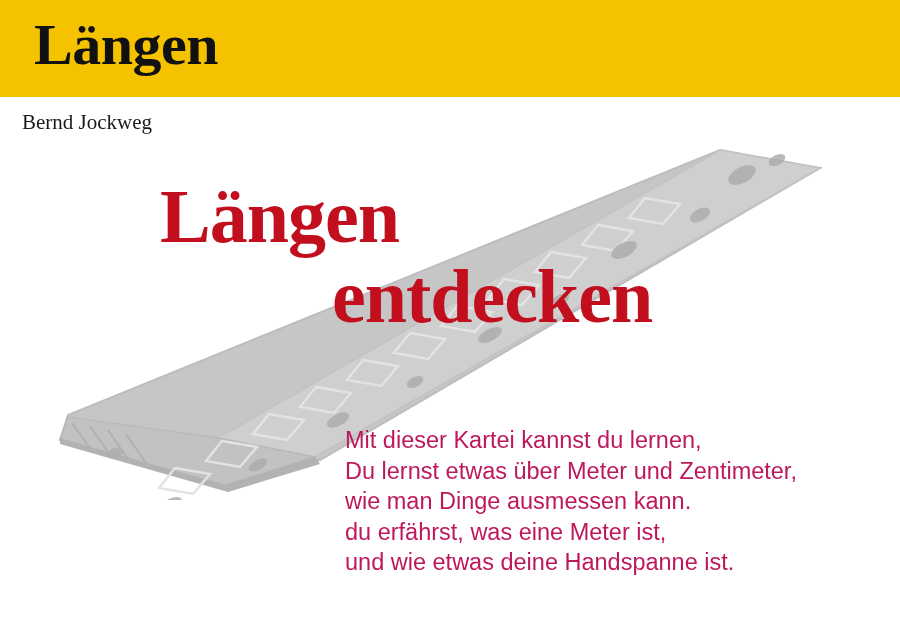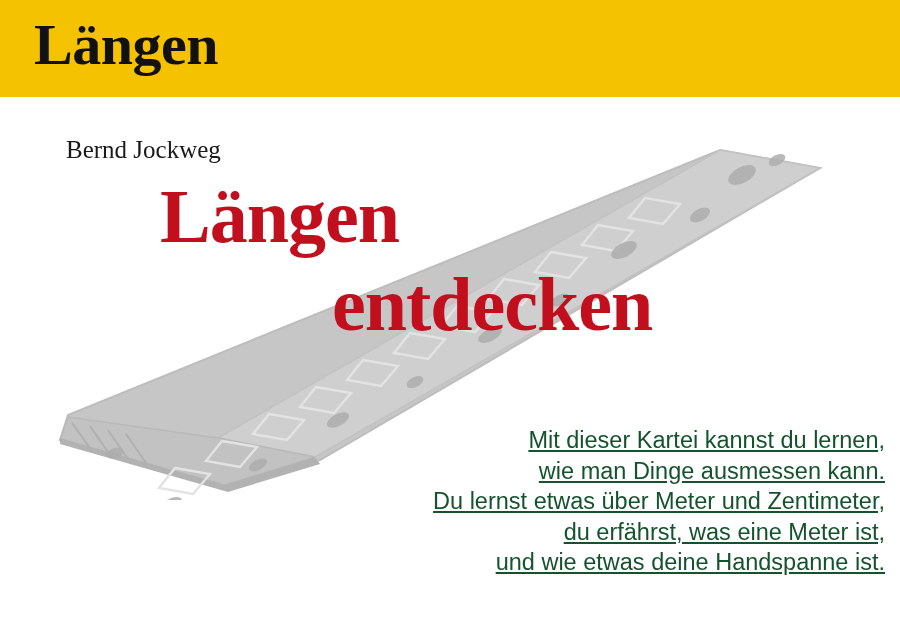--- a/index.html
+++ b/index.html
@@ -15,21 +15,20 @@
     position: relative;
   }
   .page {
     position: absolute;
     left: 0;
     top: 0;
     width: 900px;
     height: 631px;
     background: #ffffff;
     overflow: hidden;
-    text-align: right;
   }
 
   
   .header-band {
     position: absolute;
     left: 0;
     top: 0;
     width: 900px;
     height: 97px;
     background: #f5c200;
@@ -43,25 +42,24 @@
     font-size: 58px;
     line-height: 66px;
     color: #111111;
     letter-spacing: -0.5px;
   }
 
   
   .author {
     position: absolute;
     left: 22px;
-    top: 136px;
+    top: 110px;
     font-family: "Liberation Serif", serif;
-    font-size: 25px;
+    font-size: 21px;
     color: #1a1a1a;
-    margin-left: 44px;
   }
 
   
   .ruler-wrap {
     position: absolute;
     left: 20px;
     top: 120px;
     width: 820px;
     height: 380px;
     pointer-events: none;
@@ -81,34 +79,32 @@
   }
   .red-line1 {
     left: 160px;
     top: 178px;
     font-size: 76px;
   }
   .red-line2 {
     left: 332px;
     top: 258px;
     font-size: 76px;
-    margin-top: 8px;
   }
 
   
   .body-text {
     position: absolute;
     left: 345px;
     top: 425px;
     width: 540px;
     font-family: "Liberation Sans", sans-serif;
     font-size: 23.5px;
     line-height: 30.5px;
-    color: #14532d;
-    text-decoration: underline;
+    color: #be185d;
   }
   .body-text div {
     white-space: nowrap;
   }
 </style>
 </head>
 <body>
 
 <div class="page">
 
@@ -166,19 +162,19 @@
         </g>
       </g>
     </svg>
   </div>
 
   <div class="red-title red-line1">Längen</div>
   <div class="red-title red-line2">entdecken</div>
 
   <div class="body-text">
     <div>Mit dieser Kartei kannst du lernen,</div>
+    <div>Du lernst etwas über Meter und Zentimeter,</div>
     <div>wie man Dinge ausmessen kann.</div>
-    <div>Du lernst etwas über Meter und Zentimeter,</div>
     <div>du erfährst, was eine Meter ist,</div>
     <div>und wie etwas deine Handspanne ist.</div>
   </div>
 
 </div>
 
 </body></html>

